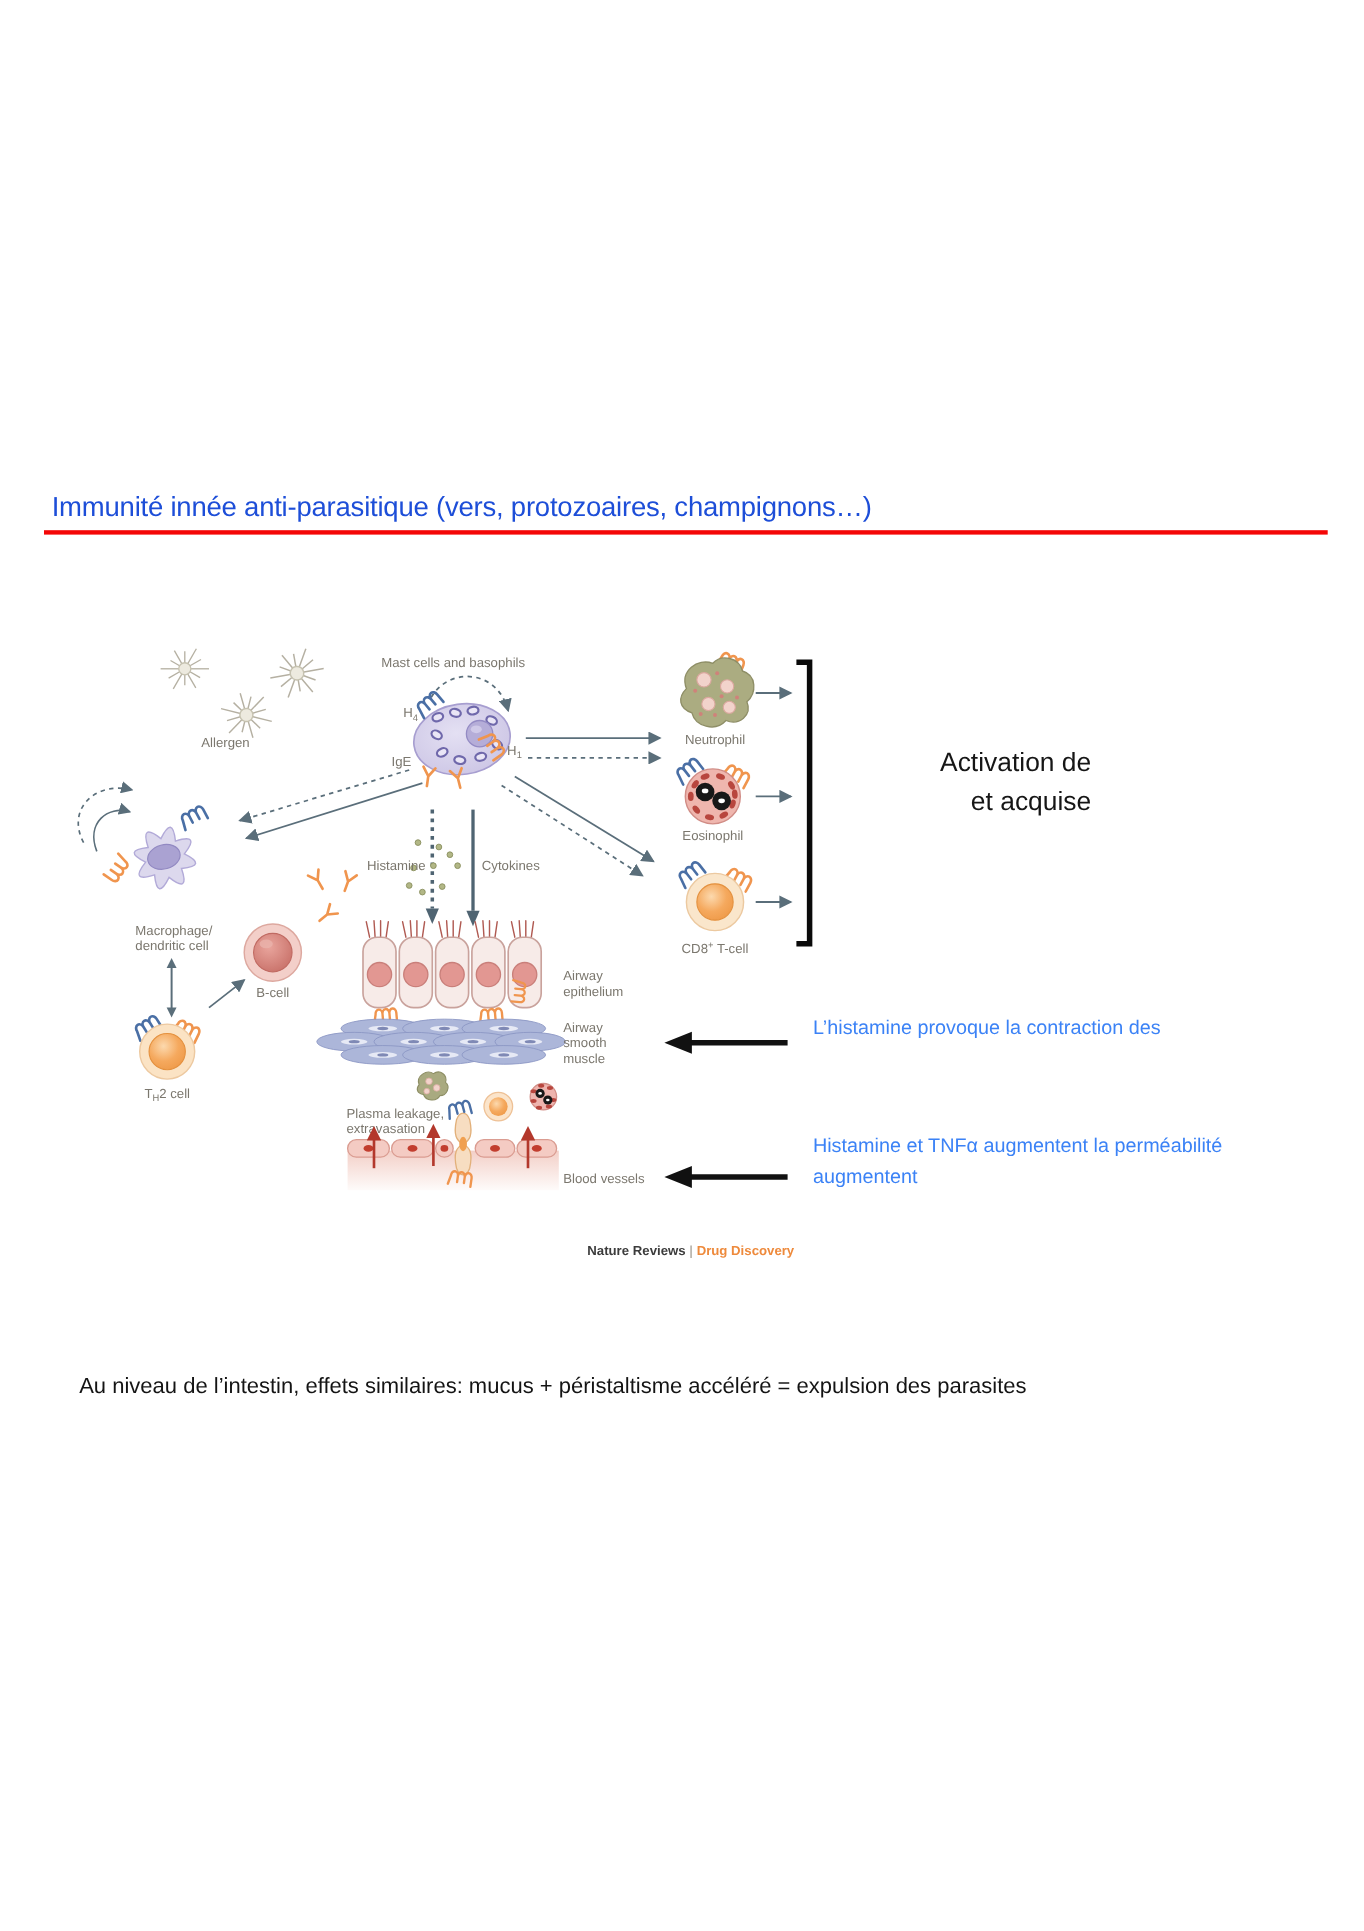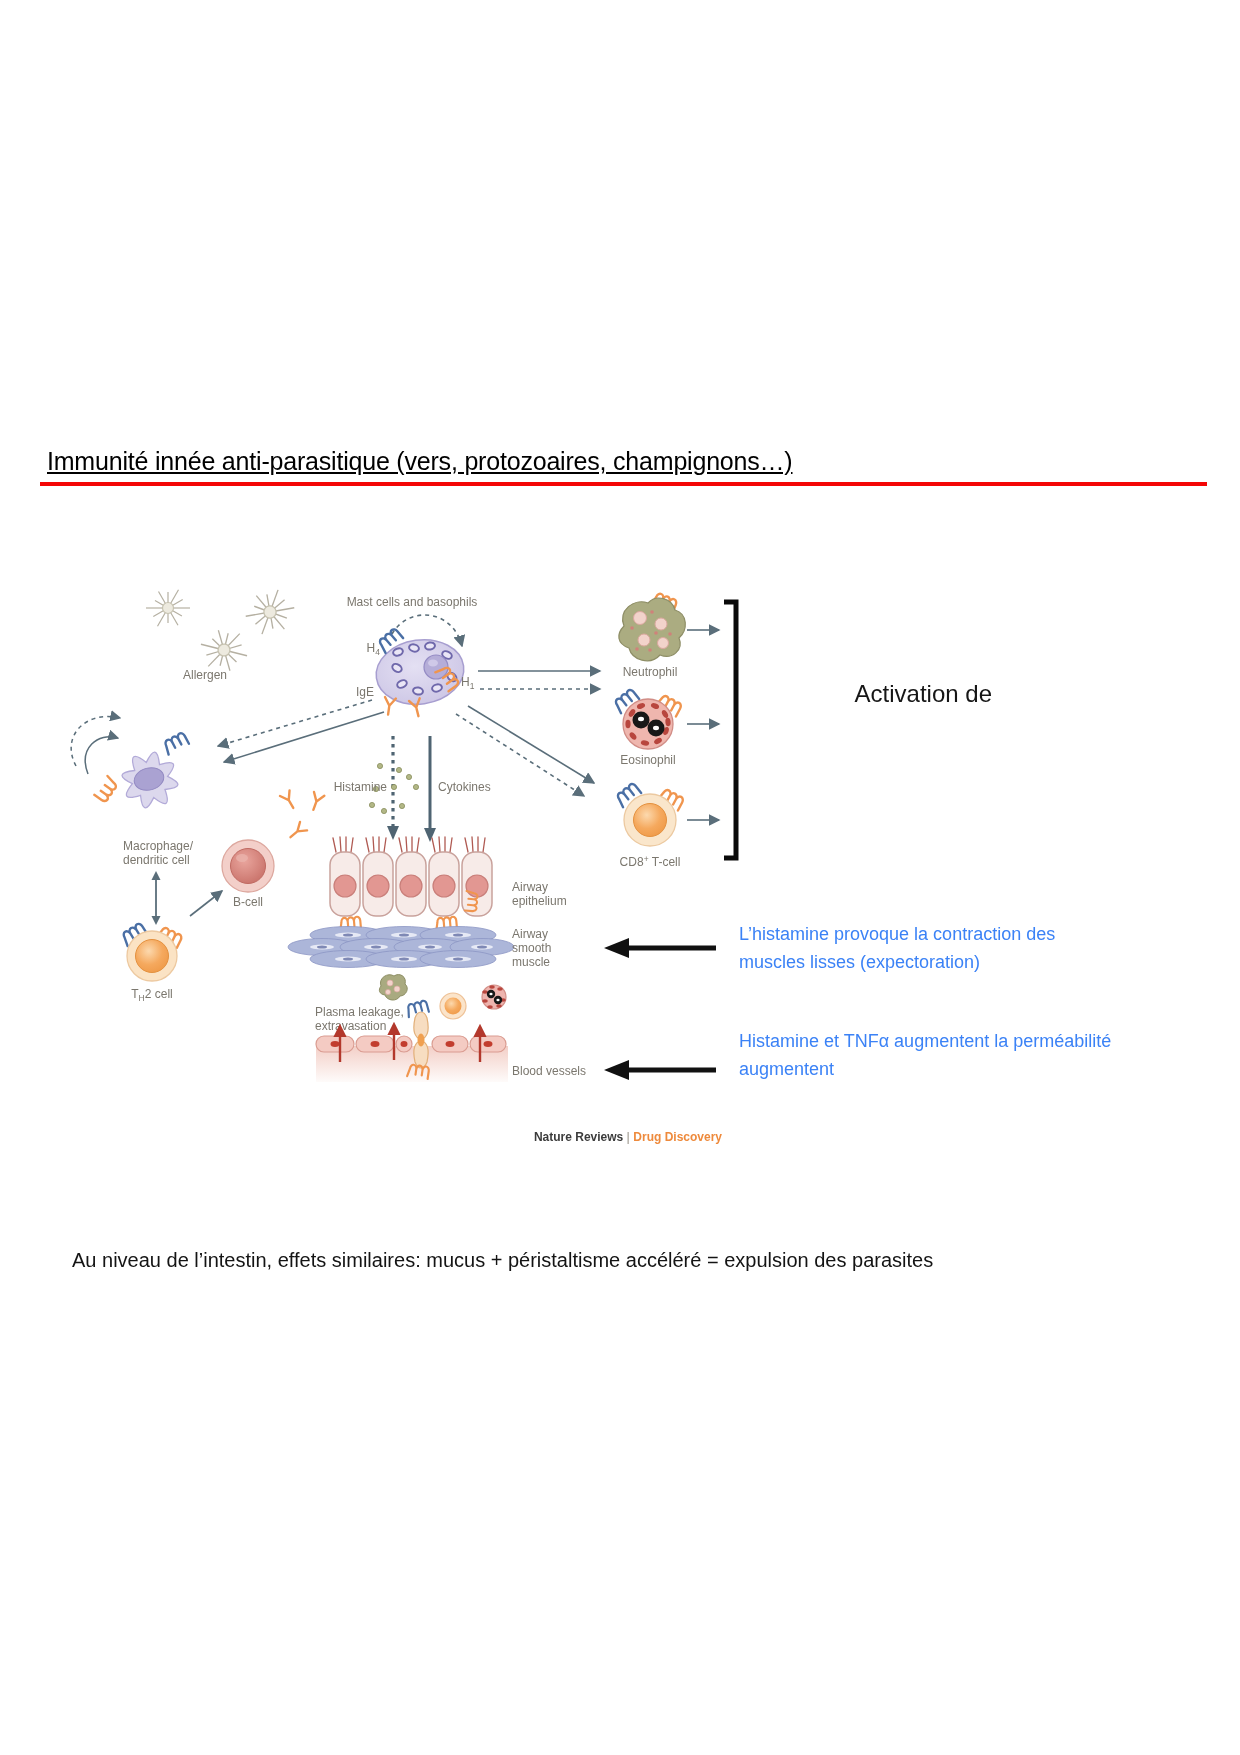--- a/index.html
+++ b/index.html
@@ -1,18 +1,18 @@
 <!DOCTYPE html>
 <html><head>
 <meta charset="utf-8">
 <style>
   html,body{margin:0;padding:0;background:#ffffff;}
   body{width:1240px;height:1755px;position:relative;font-family:"Liberation Sans",sans-serif;overflow:hidden;}
   .abs{position:absolute;}
-  .title{left:47px;top:447px;font-size:25px;letter-spacing:-0.2px;color:#000000;white-space:nowrap;text-decoration:underline;}
+  .title{left:47px;top:447px;font-size:25px;letter-spacing:-0.2px;color:#1d4ed8;white-space:nowrap;}
   .rule{left:40px;top:482px;width:1167px;height:4px;background:#f40606;}
   .activation{left:742px;top:676px;width:250px;text-align:right;font-size:24px;line-height:35px;color:#161616;}
   .note{font-size:18px;line-height:28px;color:#3b82f6;white-space:nowrap;}
   .note1{left:739px;top:920px;}
   .note2{left:739px;top:1027px;}
   .footer-note{left:72px;top:1249px;font-size:20px;color:#141414;white-space:nowrap;}
   .block{display:block;}
   svg text{font-family:"Liberation Sans",sans-serif;}
   .figlabel{font-size:12px;fill:#7b776e;}
   .figlabel-sm{font-size:8.5px;fill:#7b776e;}
@@ -360,25 +360,25 @@
     <line x1="716" y1="1070" x2="626" y2="1070" stroke="#111" stroke-width="5"></line>
     <path d="M604,1070 L629,1060 L629,1080 Z" fill="#111"></path>
   </g>
 </svg>
 
 <div class="abs title">Immunité innée anti-parasitique (vers, protozoaires, champignons…)</div>
 <div class="abs rule"></div>
 
 <div class="abs activation">
   <span class="block">Activation de</span>
+  <span class="block">et acquise</span>
 </div>
 
 <div class="abs note note1">
   <span class="block">L’histamine provoque la contraction des</span>
-  <span class="block">muscles lisses (expectoration)</span>
 </div>
 
 <div class="abs note note2">
   <span class="block">Histamine et TNFα augmentent la perméabilité</span>
   <span class="block">augmentent</span>
 </div>
 
 <div class="abs footer-note">Au niveau de l’intestin, effets similaires: mucus + péristaltisme accéléré = expulsion des parasites</div>
 
 </body></html>

